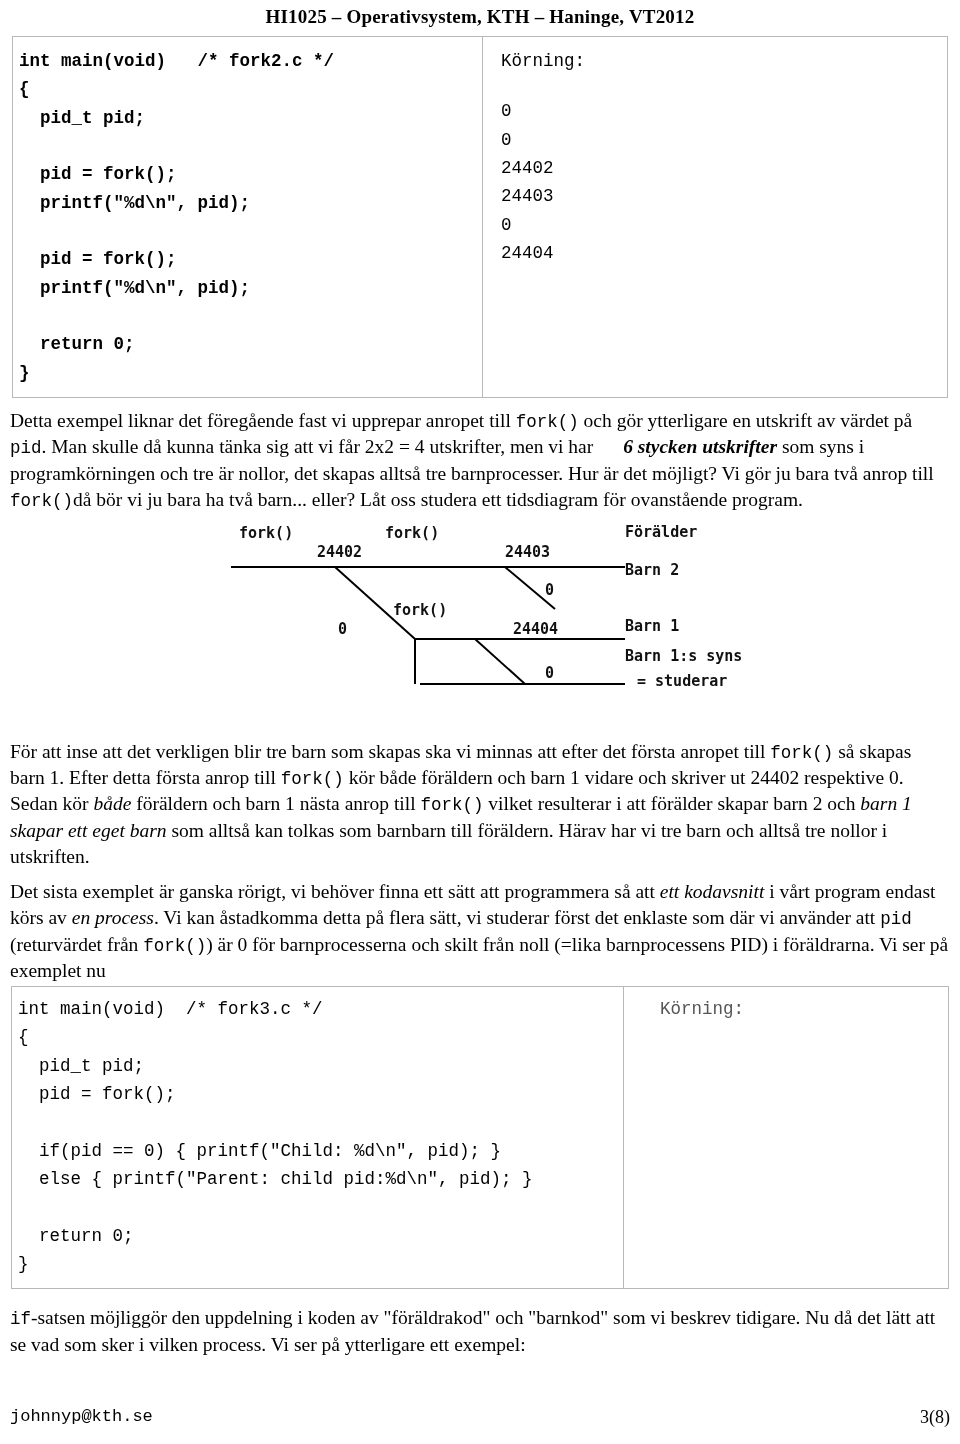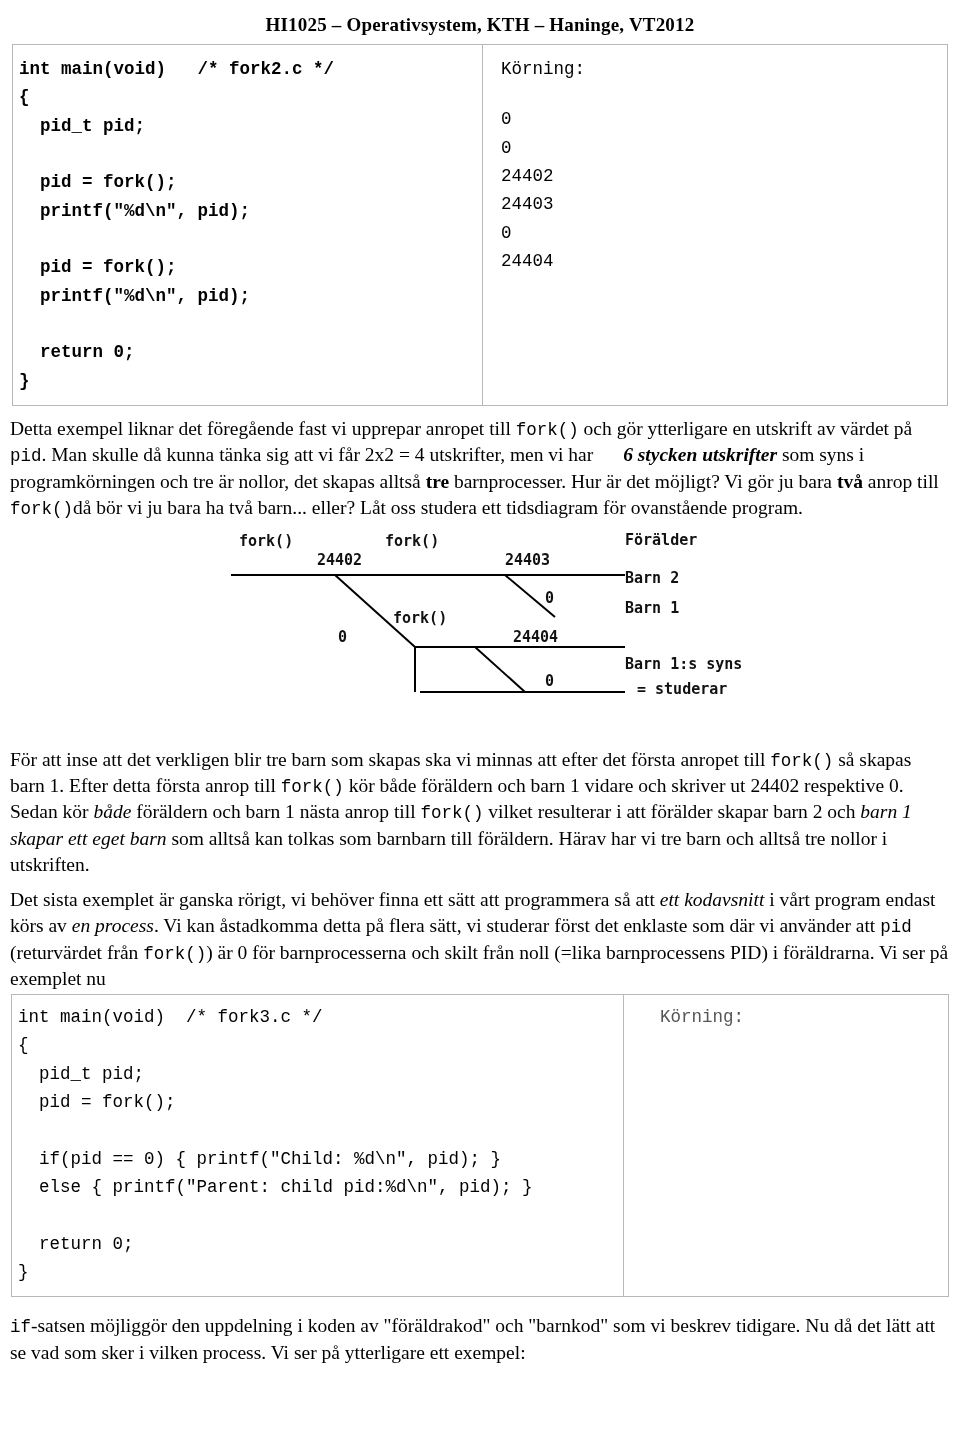--- a/index.html
+++ b/index.html
@@ -13,21 +13,21 @@
     font-family: "Liberation Serif", serif;
     color: #000000;
     position: relative;
     overflow: hidden;
   }
   .page {
     position: relative;
     width: 960px;
     height: 1444px;
     box-sizing: border-box;
-    padding: 8px 10px;
+    padding: 0 10px;
   }
   .header {
     text-align: center;
     font-family: "Liberation Serif", serif;
     font-weight: bold;
     font-size: 19px;
     letter-spacing: 0.2px;
     padding-top: 6px;
     padding-bottom: 8px;
   }
@@ -66,21 +66,21 @@
     font-size: 19.5px;
     line-height: 1.33;
     margin: 10px 0 0 0;
     text-align: left;
   }
   code.mono {
     font-family: "Liberation Mono", monospace;
     font-size: 17.5px;
   }
   .i { font-style: italic; }
-  .b { font-weight: bold; }
+  .b { font-weight: normal; }
   .bi { font-weight: bold; font-style: italic; margin-left: 25px; }
 
   
   .diagram-wrap {
     position: relative;
     height: 210px;
     margin-top: 6px;
   }
   .diagram {
     position: absolute;
@@ -195,21 +195,21 @@
       <span class="dlabel" style="left:92px; top:24px;">24402</span>
       <span class="dlabel" style="left:280px; top:24px;">24403</span>
       <span class="dlabel" style="left:320px; top:62px;">0</span>
       <span class="dlabel" style="left:168px; top:82px;">fork()</span>
       <span class="dlabel" style="left:113px; top:101px;">0</span>
       <span class="dlabel" style="left:288px; top:101px;">24404</span>
       <span class="dlabel" style="left:320px; top:145px;">0</span>
 
       <span class="dlabel" style="left:400px; top:4px;">Förälder</span>
       <span class="dlabel" style="left:400px; top:42px;">Barn 2</span>
-      <span class="dlabel" style="left:400px; top:72px;">Barn 1</span>
+      <span class="dlabel" style="left:400px; top:98px;">Barn 1</span>
       <span class="dlabel" style="left:400px; top:128px;">Barn 1:s syns</span>
       <span class="dlabel" style="left:412px; top:153px;">= studerar</span>
     </div>
   </div>
 
   <p class="para"><span>För att inse att det verkligen blir tre barn som skapas ska vi minnas att efter det första anropet till </span><code class="mono">fork()</code><span> så skapas barn 1. Efter detta första anrop till </span><code class="mono">fork()</code><span> kör både föräldern och barn 1 vidare och skriver ut 24402 respektive 0. Sedan kör </span><span class="i">både</span><span> föräldern och barn 1 nästa anrop till </span><code class="mono">fork()</code><span> vilket resulterar i att förälder skapar barn 2 och </span><span class="i">barn 1 skapar ett eget barn</span><span> som alltså kan tolkas som barnbarn till föräldern. Härav har vi tre barn och alltså tre nollor i utskriften.</span></p>
 
   <p class="para"><span>Det sista exemplet är ganska rörigt, vi behöver finna ett sätt att programmera så att </span><span class="i">ett kodavsnitt</span><span> i vårt program endast körs av </span><span class="i">en process</span><span>. Vi kan åstadkomma detta på flera sätt, vi studerar först det enklaste som där vi använder att </span><code class="mono">pid</code><span> (returvärdet från </span><code class="mono">fork()</code><span>) är 0 för barnprocesserna och skilt från noll (=lika barnprocessens PID) i föräldrarna. Vi ser på exemplet nu</span></p>
 
   <div class="codebox2">
@@ -225,14 +225,18 @@
   return 0;
 }</pre>
     </div>
     <div class="right">
       <pre class="code gray">Körning:</pre>
     </div>
   </div>
 
   <p class="para" style="margin-top:16px"><code class="mono">if</code><span>-satsen möjliggör den uppdelning i koden av "föräldrakod" och "barnkod" som vi beskrev tidigare. Nu då det lätt att se vad som sker i vilken process. Vi ser på ytterligare ett exempel:</span></p>
 
+  <div class="footer">
+    <span>johnnyp@kth.se</span>
+    <span class="pageno">3(8)</span>
+  </div>
 
 </div>
 
 </body></html>

